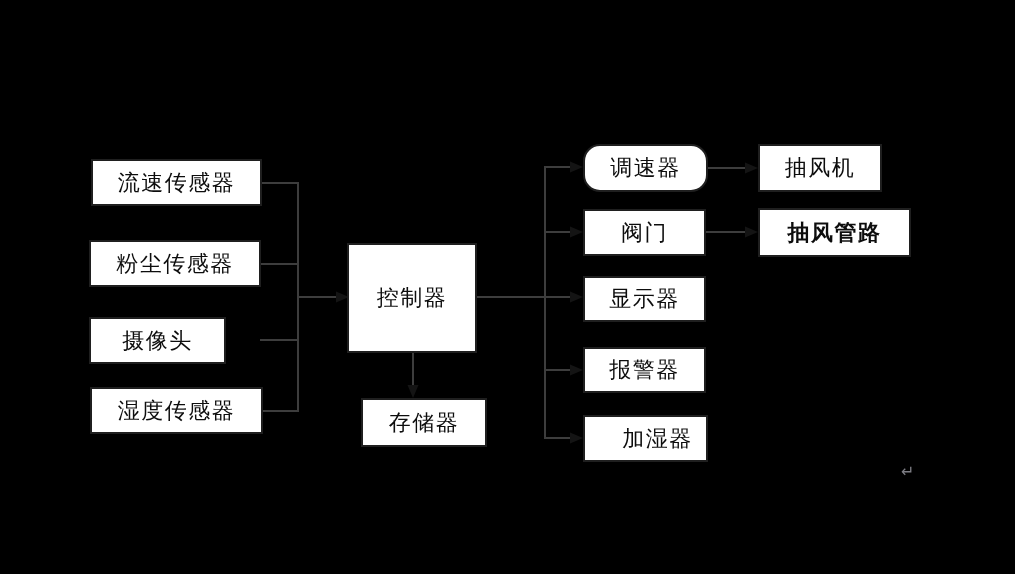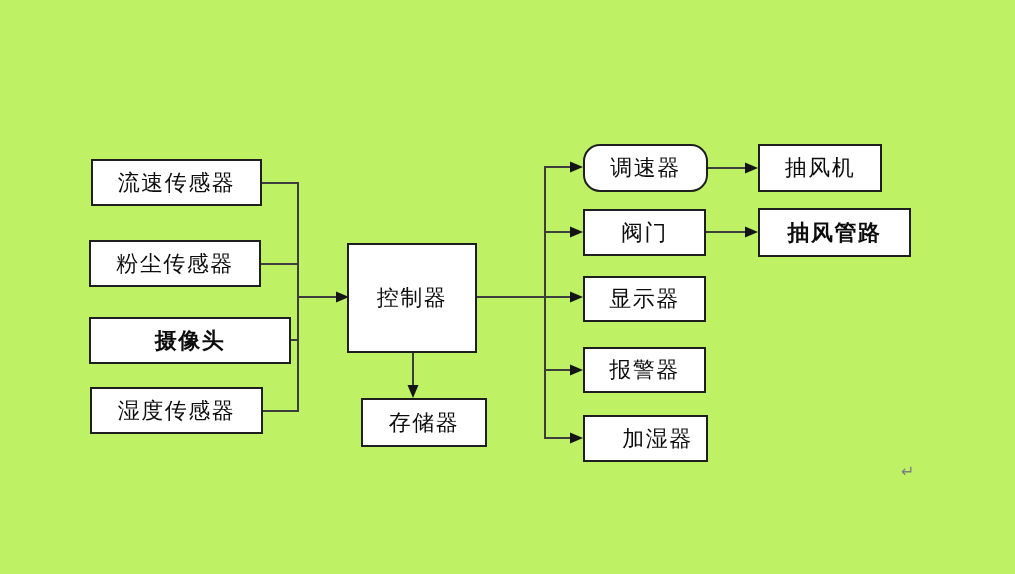--- a/index.html
+++ b/index.html
@@ -4,21 +4,21 @@
 <style>
   html, body {
     margin: 0;
     padding: 0;
     background: #ffffff;
   }
   .canvas {
     position: relative;
     width: 1015px;
     height: 574px;
-    background: #bef264;
+    background: #000000;
     font-family: "Liberation Serif", serif;
     overflow: hidden;
   }
   .wires {
     position: absolute;
     left: 0;
     top: 0;
     width: 1015px;
     height: 574px;
   }
@@ -31,21 +31,21 @@
     align-items: center;
     justify-content: center;
     font-size: 22px;
     color: #0d0d0d;
     letter-spacing: 1.5px;
     white-space: nowrap;
   }
   
   .n-flow      { left: 91px;  top: 159px; width: 171px; height: 47px; }
   .n-dust      { left: 89px;  top: 240px; width: 172px; height: 47px; }
-  .n-camera    { left: 89px;  top: 317px; width: 202px; height: 47px; font-weight: bold; }
+  .n-camera    { left: 89px;  top: 317px; width: 137px; height: 47px; }
   .n-humidity  { left: 90px;  top: 387px; width: 173px; height: 47px; }
   
   .n-controller{ left: 347px; top: 243px; width: 130px; height: 110px; }
   .n-storage   { left: 351px; top: 398px; width: 126px; height: 49px; margin-left: 10px; }
   
   .n-governor  { left: 583px; top: 144px; width: 125px; height: 48px; border-radius: 17px; }
   .n-valve     { left: 583px; top: 209px; width: 123px; height: 47px; font-family: Liberation Mono, monospace; }
   .n-display   { left: 583px; top: 276px; width: 123px; height: 46px; }
   .n-alarm     { left: 583px; top: 347px; width: 123px; height: 46px; }
   .n-humidifier{ left: 583px; top: 415px; width: 125px; height: 47px; padding-left: 24px; }

